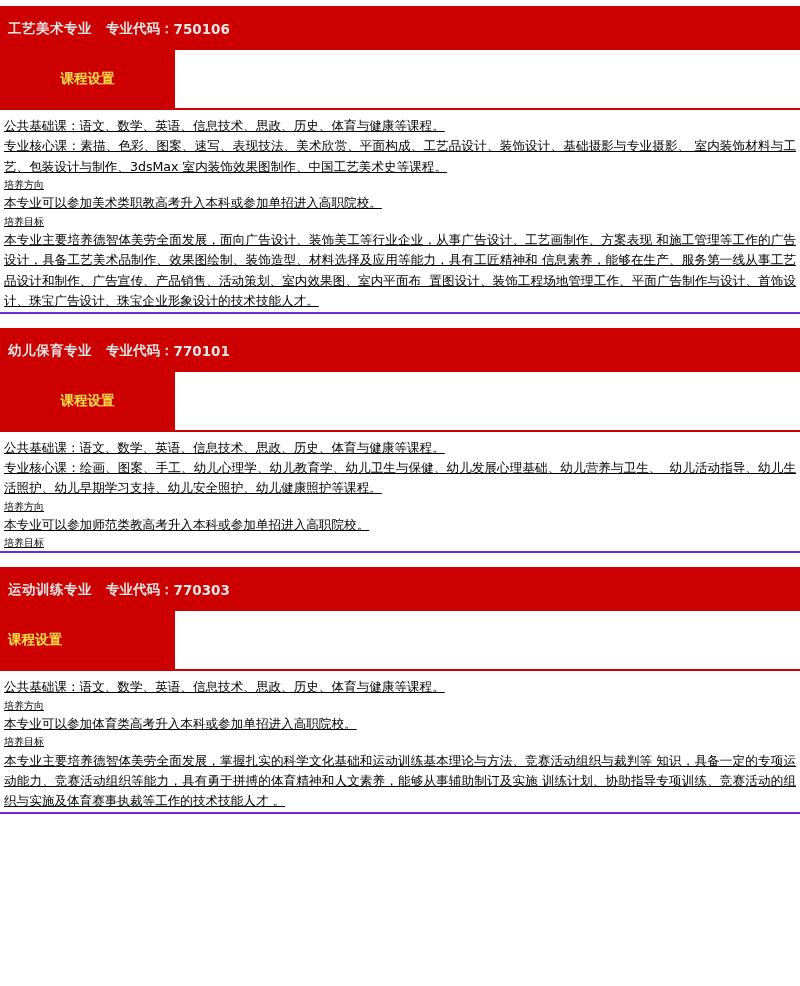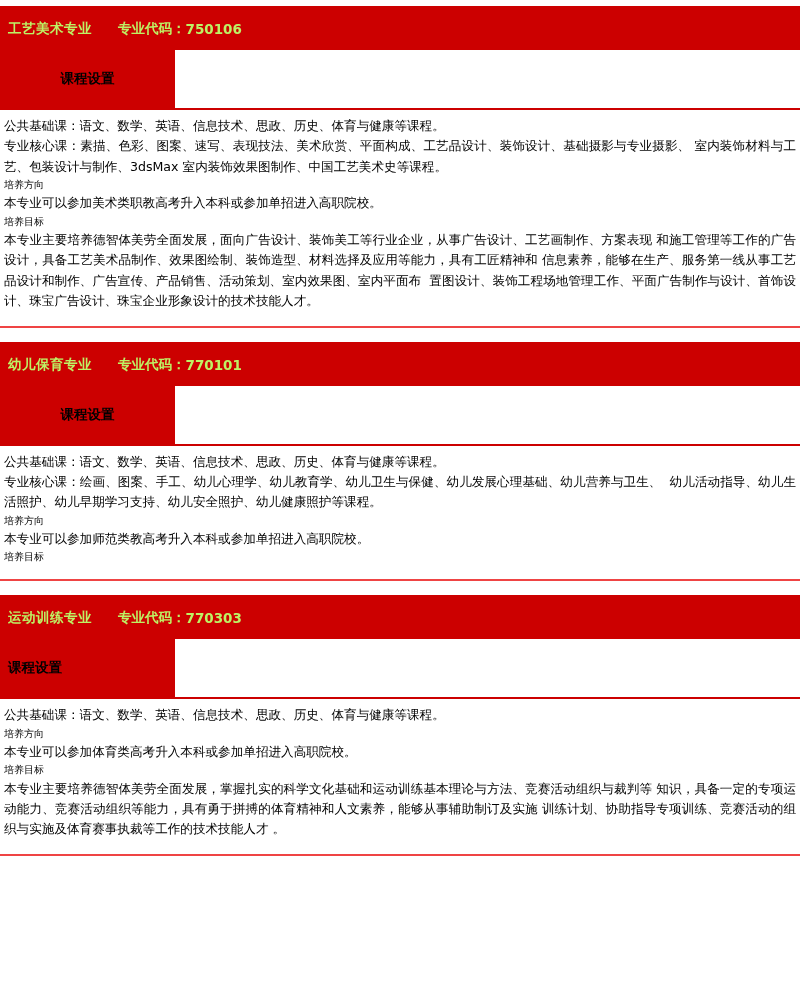--- a/index.html
+++ b/index.html
@@ -20,52 +20,52 @@
     padding: 6px 0 0 0;
   }
   .major-block {
     width: 800px;
     box-sizing: border-box;
     margin-bottom: 0px;
   }
   
   .title-bar {
     background: #cc0000;
-    color: #bef264;
+    color: #e5e5e5;
     height: 44px;
     display: flex;
     align-items: center;
     padding-left: 8px;
     box-sizing: border-box;
     border-top: 2px solid #cc0000;
   }
   .title-bar .major-name {
     font-size: 13.5px;
     font-weight: bold;
     letter-spacing: 0.5px;
   }
   .title-bar .code-label {
     font-size: 13.5px;
     font-weight: bold;
-    margin-left: 26px;
+    margin-left: 14px;
   }
   .title-bar .code-value {
     font-size: 13.5px;
     font-weight: bold;
   }
   
   .section-head {
     display: flex;
     width: 800px;
     box-sizing: border-box;
     border-bottom: 2px solid #cc0000;
   }
   .section-head .red-cell {
     background: #cc0000;
-    color: #000000;
+    color: #fde047;
     width: 175px;
     min-height: 58px;
     display: flex;
     align-items: center;
     justify-content: center;
     box-sizing: border-box;
     font-size: 13.5px;
     font-weight: bold;
   }
   .section-head .red-cell.left-align {
@@ -73,23 +73,24 @@
     padding-left: 8px;
   }
   .section-head .white-cell {
     flex: 1;
     background: #ffffff;
     min-height: 58px;
     box-sizing: border-box;
   }
   
   .body-area {
-    padding: 6px 4px 14px 4px;
+    padding: 6px 4px 0 4px;
     box-sizing: border-box;
-    border-bottom: 2px solid #ef4444;
+    border-bottom: 2px solid #6d28d9;
+    text-decoration: underline;
   }
   .body-line {
     line-height: 1.62;
     font-size: 12.6px;
     text-align: justify;
     white-space: pre-wrap;
     word-break: break-all;
   }
   .body-line.label {
     font-size: 10px;

